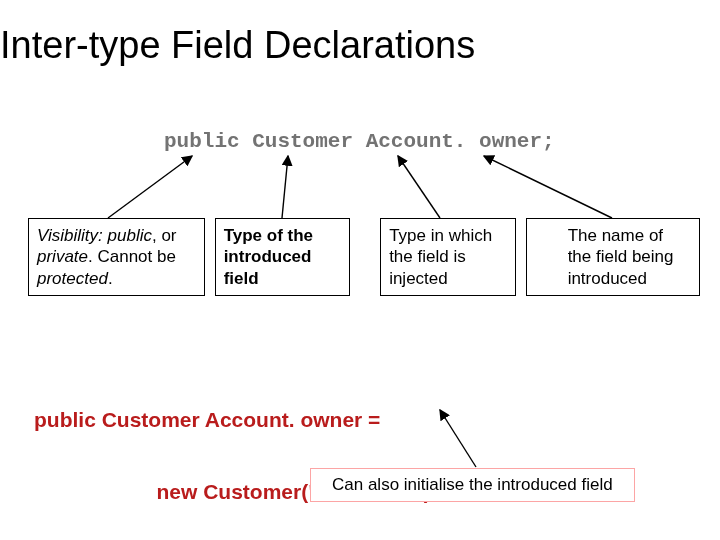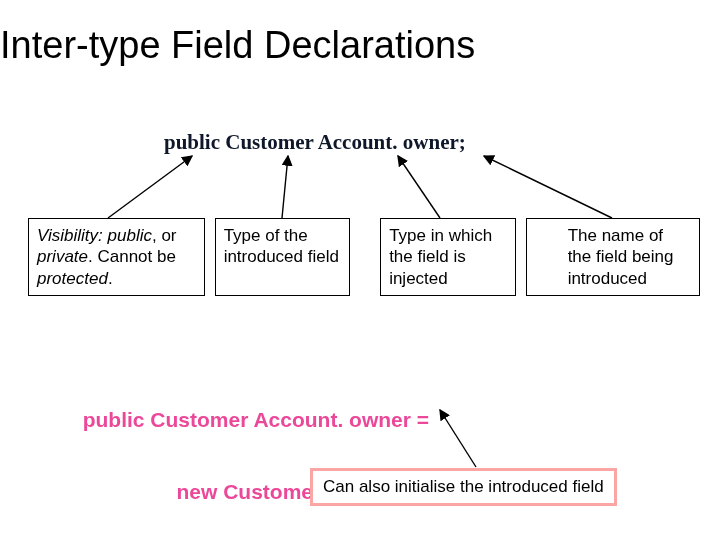--- a/index.html
+++ b/index.html
@@ -18,70 +18,69 @@
       left: 0;
       right: 0;
       text-align: left;
       font-size: 38px;
       color: #000;
     }
     .code-line-1 {
       position: absolute;
       top: 130px;
       left: 164px;
-      font-family: Liberation Serif, serif;
+      font-family: Liberation Mono, monospace;
       font-weight: bold;
       font-size: 21px;
-      color: #0f172a;
+      color: #737373;
       white-space: pre;
     }
     .boxes {
       position: absolute;
       top: 218px;
       left: 28px;
       right: 20px;
       display: flex;
       gap: 10px;
     }
     .box {
       border: 1px solid #000;
       padding: 6px 8px;
       font-size: 17px;
       line-height: 1.25;
       flex: 1;
       background: #fff;
     }
     .box-1 { flex: 1.35; }
-    .box-2 { flex: 1; }
+    .box-2 { flex: 1; font-weight: bold; }
     .box-3 { flex: 1; margin-left: 20px; }
     .box-4 { flex: 1.05; padding-left: 41px; }
     .italic { font-style: italic; }
     svg.arrows {
       position: absolute;
       top: 0;
       left: 0;
       pointer-events: none;
     }
     .code-line-2 {
       position: absolute;
       top: 360px;
-      left: 54px;
+      left: 34px;
       font-family: Arial, Helvetica, sans-serif;
       font-weight: bold;
       font-size: 21px;
-      color: #ec4899;
+      color: #b91c1c;
       white-space: pre;
-      text-align: center;
     }
     .box-init {
       position: absolute;
       top: 468px;
       left: 310px;
-      border: 3px solid #fca5a5;
-      padding: 6px 10px;
+      border: 1px solid #fca5a5;
+      padding: 6px 21px;
       font-size: 17px;
       background: #fff;
     }
   </style>
 </head>
 <body>
 
 <div class="title">Inter-type Field Declarations</div>
 
 <div class="code-line-1">public Customer Account. owner;</div>

